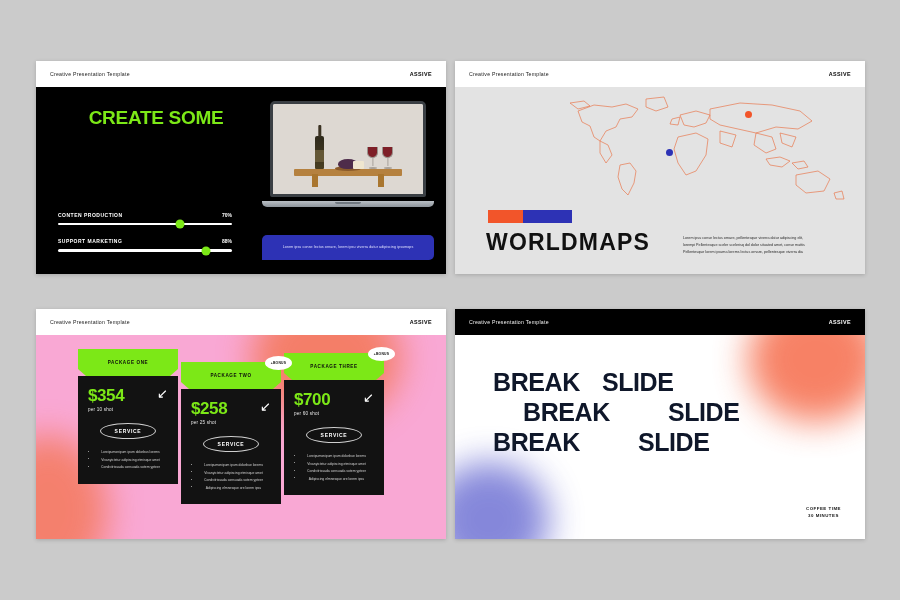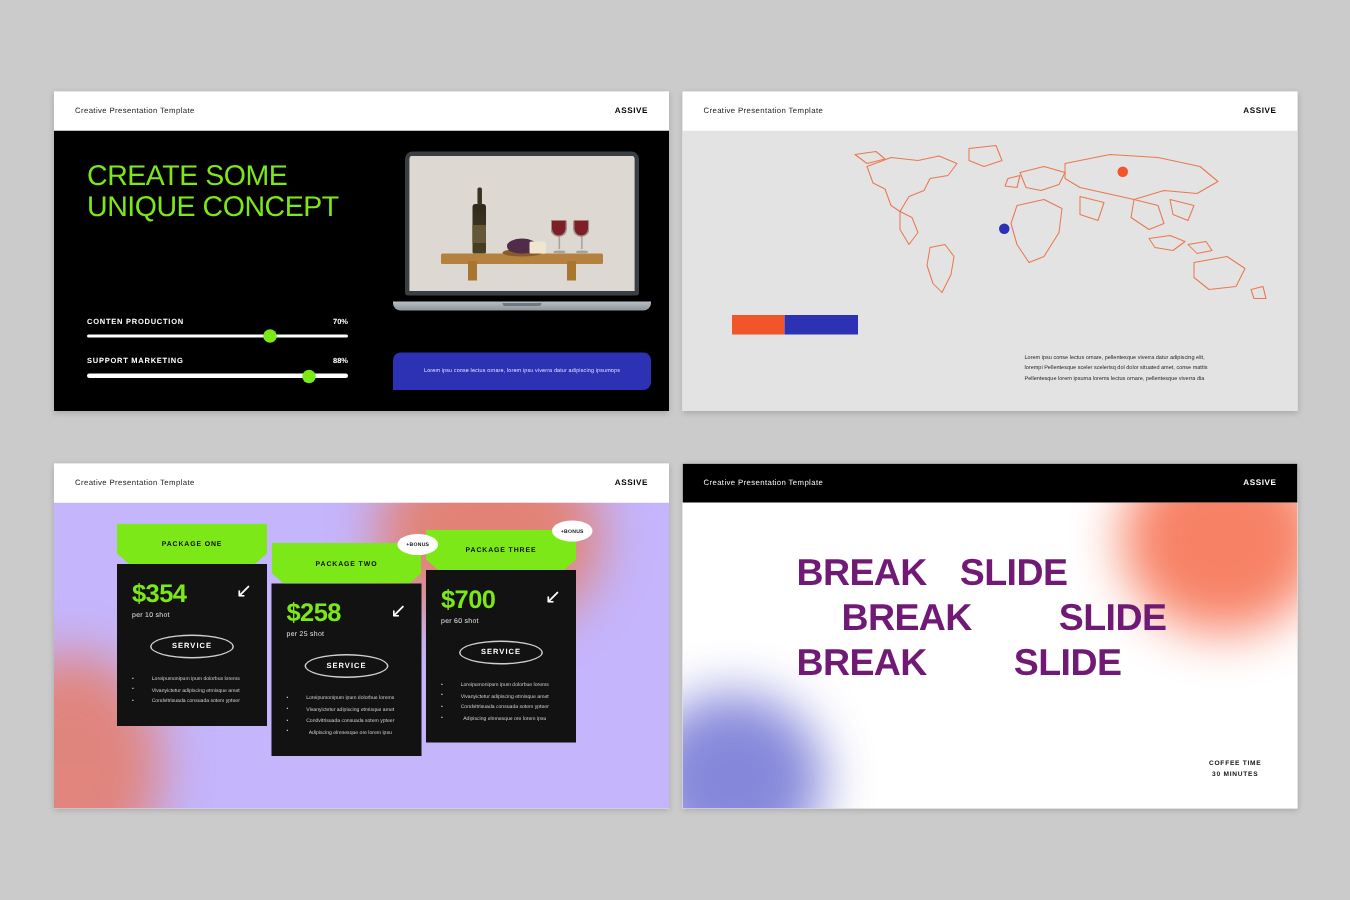--- a/index.html
+++ b/index.html
@@ -41,22 +41,23 @@
   }
   .hdr.dark .hdr-logo { color: #fff; }
 
   
   .s1-body {
     position: relative; height: 187px; background: #000;
     display: flex;
   }
   .s1-left { width: 218px; padding: 20px 0 0 22px; position: relative; }
   .s1-h1 {
-    color: #7ce817; font-weight: 400; font-size: 19px; line-height: 21px;
+    color: #7ce817; font-weight: 700; font-size: 19px; line-height: 21px;
     letter-spacing: -0.3px;
+    text-align: center;
   }
   .s1-sliders { position: absolute; left: 22px; right: 22px; bottom: 22px; }
   .slider-block { margin-bottom: 13px; }
   .slider-block:last-child { margin-bottom: 0; }
   .slider-row {
     display: flex; justify-content: space-between; align-items: baseline;
     margin-bottom: 5px;
   }
   .slider-label {
     color: #fff; font-size: 5px; font-weight: 700; letter-spacing: .5px;
@@ -171,21 +172,21 @@
     position: absolute; left: 31px; top: 27px;
     font-size: 23px; font-weight: 700; letter-spacing: 1.2px; color: #111;
   }
   .s2-para {
     position: absolute; left: 228px; top: 33px; width: 148px;
     font-size: 3.7px; line-height: 7px; color: #2a2a2a;
   }
   .s2-para p { margin: 0; }
 
   
-  .s3-body { position: relative; height: 204px; background: #c4b5fd; overflow: hidden; text-decoration: underline; }
+  .s3-body { position: relative; height: 204px; background: #f9a8d4; overflow: hidden; text-decoration: underline; }
   .blob { position: absolute; border-radius: 50%; filter: blur(17px); }
   .blob-o1 { width: 150px; height: 130px; background: #f2682f; opacity:.65; left: 215px; top: -42px; }
   .blob-o2 { width: 120px; height: 150px; background: #f2682f; opacity:.62; left: -48px; top: 100px; }
   .cards { position: absolute; left: 42px; top: 14px; display: flex; align-items: flex-start; }
   .card { position: relative; width: 100px; }
   .card + .card { margin-left: 3px; }
   .card-hdr {
     background: #7ce817; height: 27px;
     display: flex; align-items: center; justify-content: center;
     clip-path: polygon(0 0, 100% 0, 100% 74%, 92% 100%, 8% 100%, 0 74%);
@@ -221,22 +222,22 @@
     display: flex; align-items: center; justify-content: center; z-index: 4;
   }
   .bonus span { font-size: 3.4px; font-weight: 700; color: #111; letter-spacing: .2px; }
 
   
   .s4-body { position: relative; height: 204px; background: #fff; overflow: hidden; }
   .blob-o3 { width: 135px; height: 125px; background: #f4512a; opacity:.72; right: -18px; top: -38px; }
   .blob-b1 { width: 120px; height: 115px; background: #3b3fc4; opacity:.62; left: -26px; bottom: -38px; }
   .break-lines { position: absolute; left: 0; top: 32px; width: 100%; }
   .bline {
-    display: flex; color: #701a75; font-weight: 700; font-size: 25px;
-    line-height: 30px; letter-spacing: -.4px; margin-left: 38px;
+    display: flex; color: #0f172a; font-weight: 700; font-size: 25px;
+    line-height: 30px; letter-spacing: -.4px;
   }
   .bline span { display: inline-block; }
   .bl1 { padding-left: 38px; } .bl1 .w2 { margin-left: 22px; }
   .bl2 { padding-left: 68px; } .bl2 .w2 { margin-left: 58px; }
   .bl3 { padding-left: 38px; } .bl3 .w2 { margin-left: 58px; }
   .coffee {
     position: absolute; right: 24px; bottom: 20px; text-align: center;
   }
   .coffee div { font-size: 4.4px; font-weight: 700; letter-spacing: .5px; color: #111; line-height: 7px; }
 </style>
@@ -246,21 +247,20 @@
 <div class="canvas">
 
   <div class="slide" id="slide1">
     <div class="hdr">
       <div class="hdr-title">Creative Presentation Template</div>
       <div class="hdr-logo">ASSIVE</div>
     </div>
     <div class="s1-body">
       <div class="s1-left">
         <div class="s1-h1">CREATE SOME</div>
-        <div class="s1-h1">UNIQUE CONCEPT</div>
 
         <div class="s1-sliders">
           <div class="slider-block">
             <div class="slider-row">
               <div class="slider-label">CONTEN PRODUCTION</div>
               <div class="slider-val">70%</div>
             </div>
             <div class="track">
               <div class="knob" style="left:70%"></div>
             </div>
@@ -348,20 +348,21 @@
         </svg>
         <div class="map-dot dot-orange"></div>
         <div class="map-dot dot-blue"></div>
       </div>
 
       <div class="s2-bottom">
         <div class="flagbar">
           <i class="flag-o"></i>
           <i class="flag-b"></i>
         </div>
+        <div class="s2-title">WORLDMAPS</div>
         <div class="s2-para">
           <p>Lorem ipsu conse lectus ornare, pellentesque viverra datur adipiscing elit,</p>
           <p>lorempi Pellentesque sceler scelerisq dol dolor situated amet, conse mattis</p>
           <p>Pellentesque lorem ipsuma lorems lectus ornare, pellentesque viverra dia</p>
         </div>
       </div>
     </div>
   </div>
 
   <div class="slide" id="slide3">

